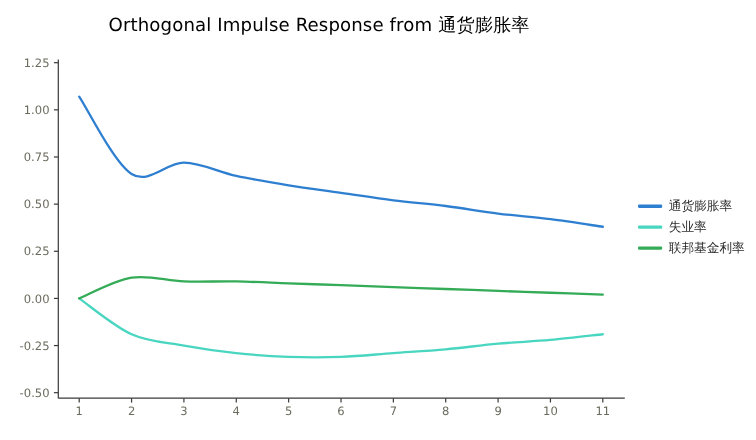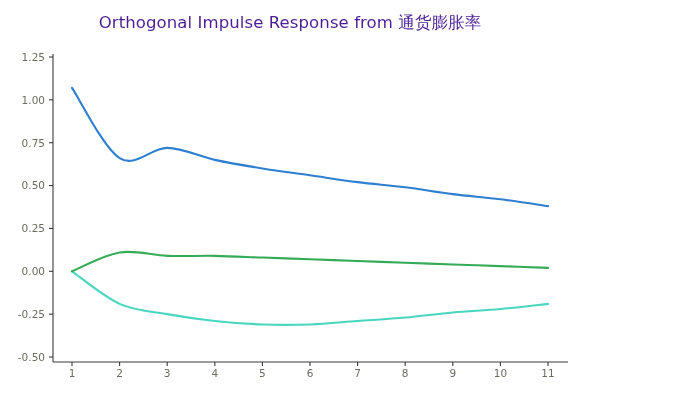--- a/index.html
+++ b/index.html
@@ -20,21 +20,21 @@
     width: 687px;
     height: 400px;
   }
   .chart-title {
     position: absolute;
     left: 0;
     top: 12px;
     width: 580px;
     text-align: center;
     font-size: 16.5px;
-    color: #4c1d95;
+    color: #000000;
     font-family: "DejaVu Sans", sans-serif;
     font-weight: 400;
     letter-spacing: 0.1px;
     white-space: nowrap;
   }
   #plot-svg {
     position: absolute;
     left: 0;
     top: 0;
   }
@@ -137,14 +137,28 @@
       </g>
     <path id="y-spine" class="axis-spine" d="M53 54 L53 362"></path>
     <path id="x-spine" class="axis-spine" d="M53 362 L568 362"></path>
     <g id="series-group">
         <path d="M72.00 87.86 C79.93 99.57,103.73 148.14,119.60 158.14 C135.47 168.14,151.33 147.57,167.20 147.86 C183.07 148.14,198.93 156.43,214.80 159.86 C230.67 163.29,246.53 165.86,262.40 168.43 C278.27 171.00,294.13 173.00,310.00 175.29 C325.87 177.57,341.73 180.14,357.60 182.14 C373.47 184.14,389.33 185.29,405.20 187.29 C421.07 189.29,436.93 192.14,452.80 194.14 C468.67 196.14,484.53 197.29,500.40 199.29 C516.27 201.29,540.07 205.00,548.00 206.14" class="series-line" stroke="#2f7fd1"></path>
         <path d="M72.00 271.29 C79.93 276.71,103.73 296.71,119.60 303.86 C135.47 311.00,151.33 311.29,167.20 314.14 C183.07 317.00,198.93 319.29,214.80 321.00 C230.67 322.71,246.53 323.86,262.40 324.43 C278.27 325.00,294.13 325.00,310.00 324.43 C325.87 323.86,341.73 322.14,357.60 321.00 C373.47 319.86,389.33 319.00,405.20 317.57 C421.07 316.14,436.93 313.86,452.80 312.43 C468.67 311.00,484.53 310.43,500.40 309.00 C516.27 307.57,540.07 304.71,548.00 303.86" class="series-line" stroke="#49d6c0"></path>
         <path d="M72.00 271.29 C79.93 268.14,103.73 255.00,119.60 252.43 C135.47 249.86,151.33 255.29,167.20 255.86 C183.07 256.43,198.93 255.57,214.80 255.86 C230.67 256.14,246.53 257.00,262.40 257.57 C278.27 258.14,294.13 258.71,310.00 259.29 C325.87 259.86,341.73 260.43,357.60 261.00 C373.47 261.57,389.33 262.14,405.20 262.71 C421.07 263.29,436.93 263.86,452.80 264.43 C468.67 265.00,484.53 265.57,500.40 266.14 C516.27 266.71,540.07 267.57,548.00 267.86" class="series-line" stroke="#34ab56"></path>
       </g>
   </svg>
 
+  <div class="legend-box" id="legend-box">
+      <div class="legend-row">
+        <span class="legend-swatch" style="background: rgb(47, 127, 209);"></span>
+        <span class="legend-label">通货膨胀率</span>
+      </div>
+      <div class="legend-row">
+        <span class="legend-swatch" style="background: rgb(73, 214, 192);"></span>
+        <span class="legend-label">失业率</span>
+      </div>
+      <div class="legend-row">
+        <span class="legend-swatch" style="background: rgb(52, 171, 86);"></span>
+        <span class="legend-label">联邦基金利率</span>
+      </div>
+    </div>
 
 </div>
 
 </body></html>

